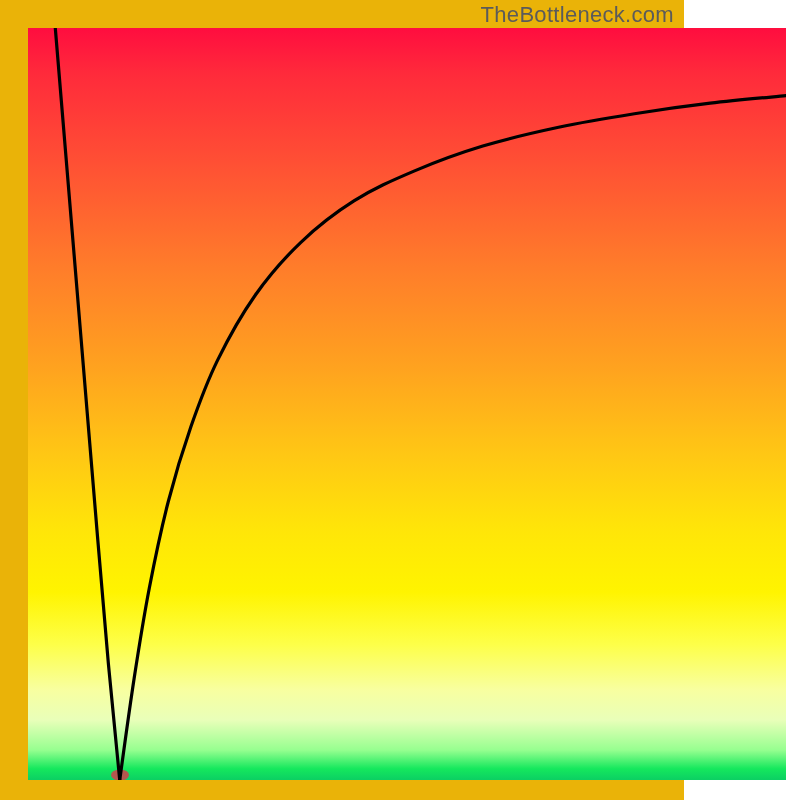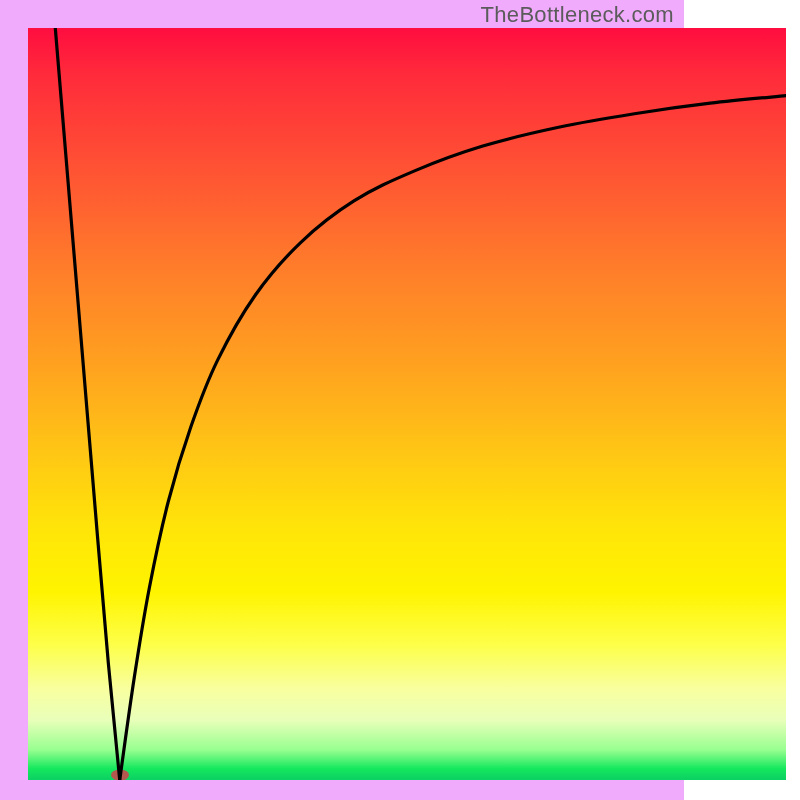--- a/index.html
+++ b/index.html
@@ -6,21 +6,21 @@
     margin: 0;
     padding: 0;
     width: 800px;
     height: 800px;
     overflow: hidden;
   }
   .frame {
     position: relative;
     width: 684px;
     height: 800px;
-    background: #f0abfc;
+    background: #eab308;
     text-align: right;
   }
   .watermark {
     position: absolute;
     top: 2px;
     right: 10px;
     font-family: Arial, Helvetica, sans-serif;
     font-size: 22px;
     font-weight: 500;
     color: #5b5b5b;

